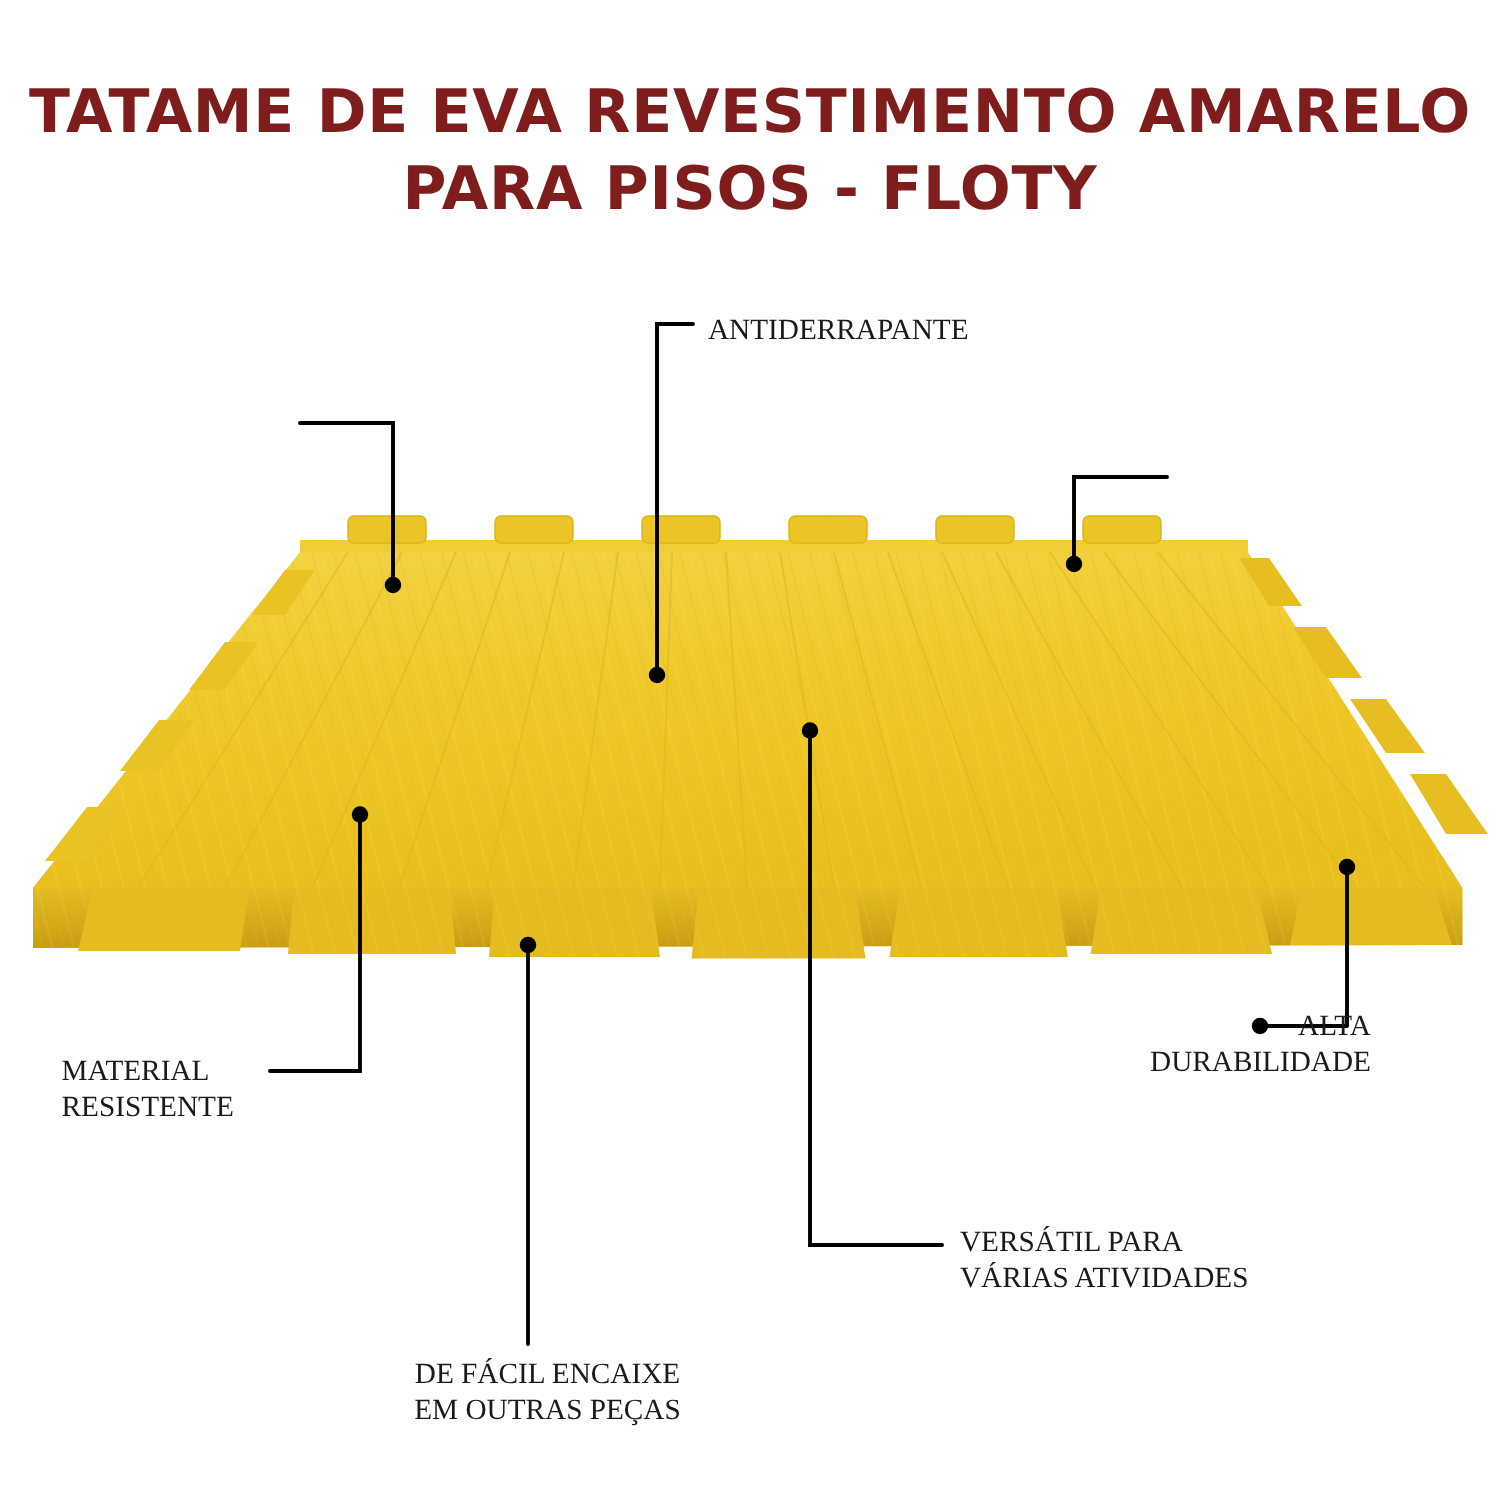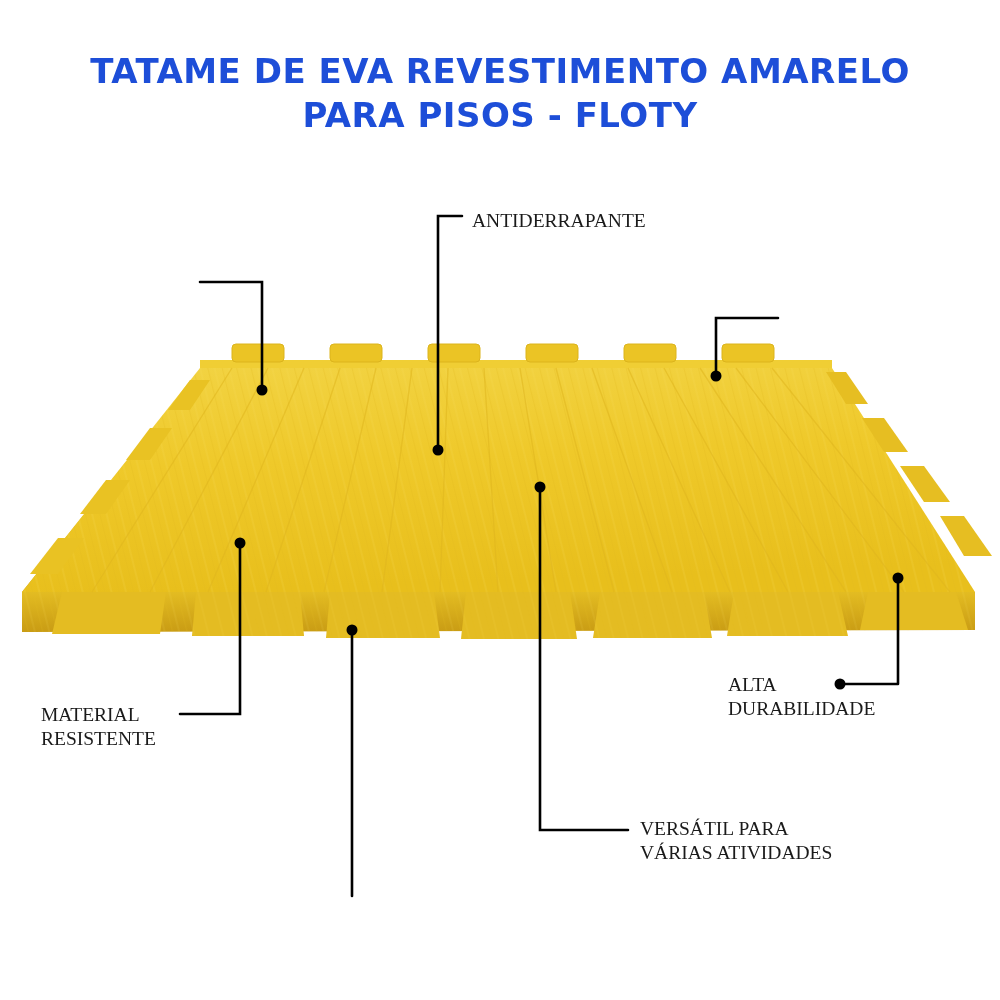--- a/index.html
+++ b/index.html
@@ -16,24 +16,24 @@
     font-family: "Liberation Sans", sans-serif;
   }
   #title {
     position: absolute;
     left: 0;
     top: 50px;
     width: 1000px;
     text-align: center;
     font-family: "DejaVu Sans", sans-serif;
     font-weight: bold;
-    font-size: 34px;
+    font-size: 40px;
     letter-spacing: 0.5px;
     line-height: 1.28;
-    color: #1d4ed8;
+    color: #7f1d1d;
     white-space: pre-line;
   }
   #diagram {
     position: absolute;
     left: 0;
     top: 0;
     width: 1000px;
     height: 1000px;
   }
   .callout {
@@ -45,21 +45,21 @@
     white-space: pre-line;
   }
   .cl-left  { text-align: left; }
   .cl-right { text-align: right; }
   .cl-center{ text-align: center; }
 
   
   #lbl-eva        { left: 86px;  top: 270px;  width: 170px; }
   #lbl-anti       { left: 472px; top: 209px;  width: 220px; }
   #lbl-seguro     { left: 786px; top: 306px;  width: 170px; }
-  #lbl-alta       { left: 728px; top: 673px;  width: 170px; text-align: left; }
+  #lbl-alta       { left: 744px; top: 673px;  width: 170px; text-align: right; }
   #lbl-versatil   { left: 640px; top: 817px;  width: 210px; }
   #lbl-encaixe    { left: 250px; top: 905px;  width: 230px; text-align: center;}
   #lbl-material   { left: 41px;  top: 703px;  width: 150px; }
 </style>
 </head>
 <body>
 
 <div id="page">
 
   <div id="title">TATAME DE EVA REVESTIMENTO AMARELO
@@ -183,16 +183,18 @@
       <circle cx="240" cy="543" r="5.5"></circle>
       <circle cx="840" cy="684" r="5.5"></circle>
     </g>
   </svg>
 
   <div class="callout cl-left" id="lbl-anti">ANTIDERRAPANTE</div>
   <div class="callout cl-right" id="lbl-alta">ALTA
 DURABILIDADE</div>
   <div class="callout cl-left" id="lbl-versatil">VERSÁTIL PARA
 VÁRIAS ATIVIDADES</div>
+  <div class="callout cl-center" id="lbl-encaixe">DE FÁCIL ENCAIXE
+EM OUTRAS PEÇAS</div>
   <div class="callout cl-left" id="lbl-material">MATERIAL
 RESISTENTE</div>
 
 </div>
 
 </body></html>

